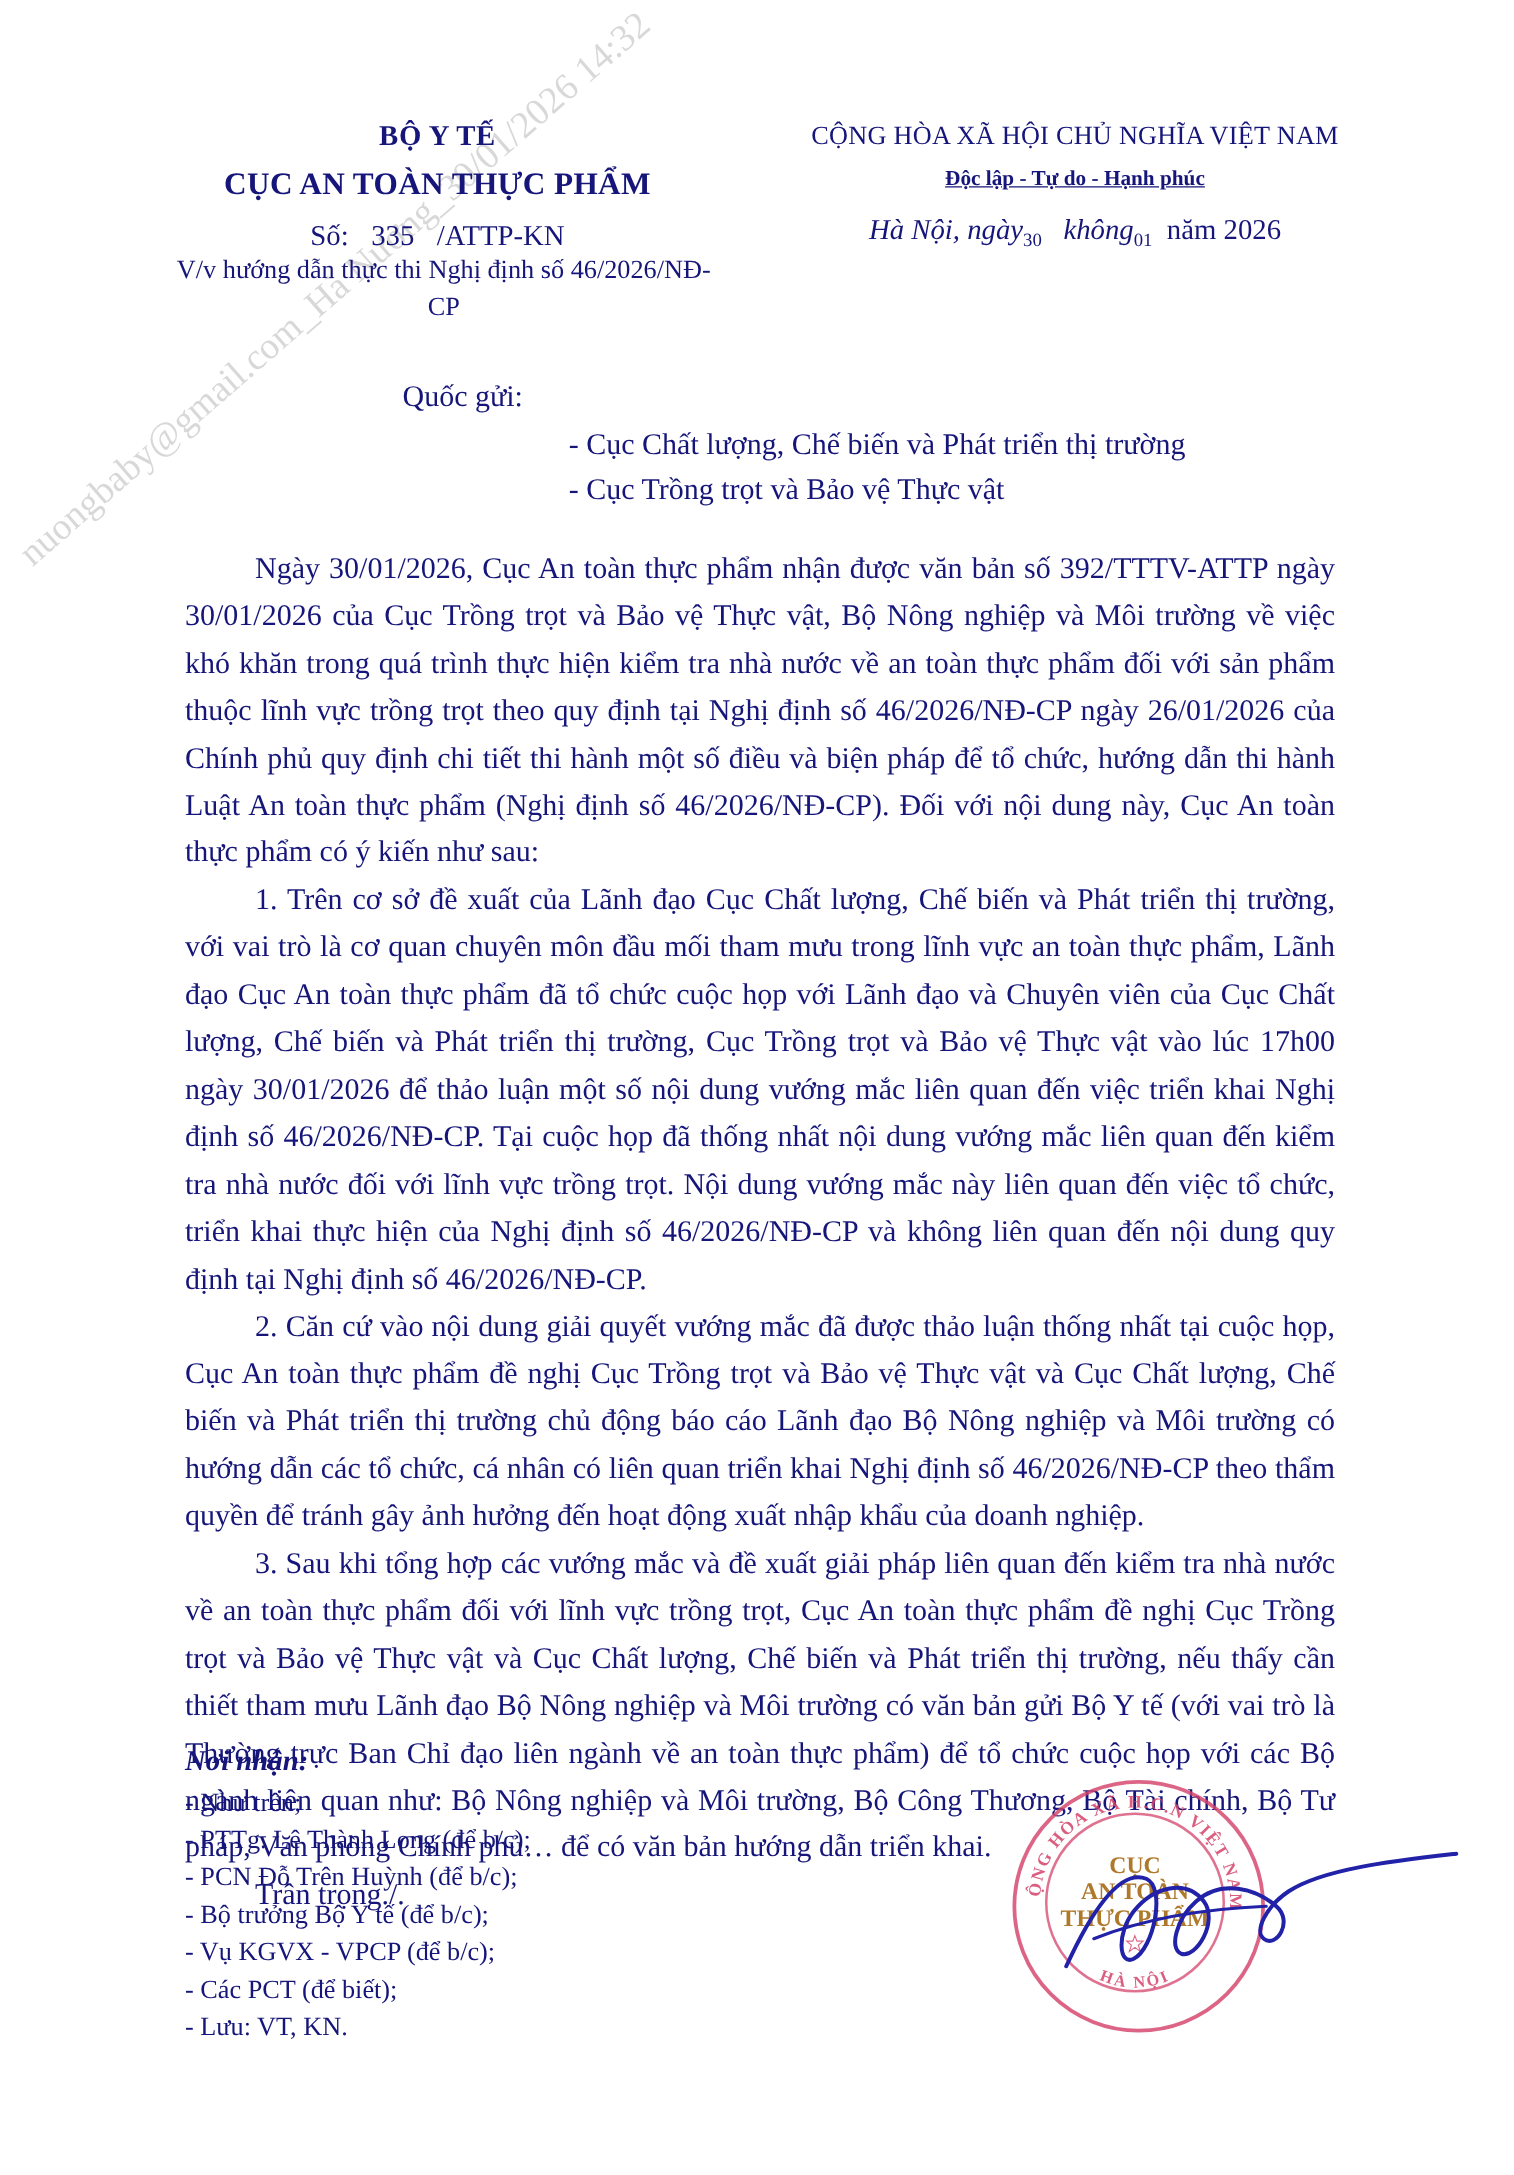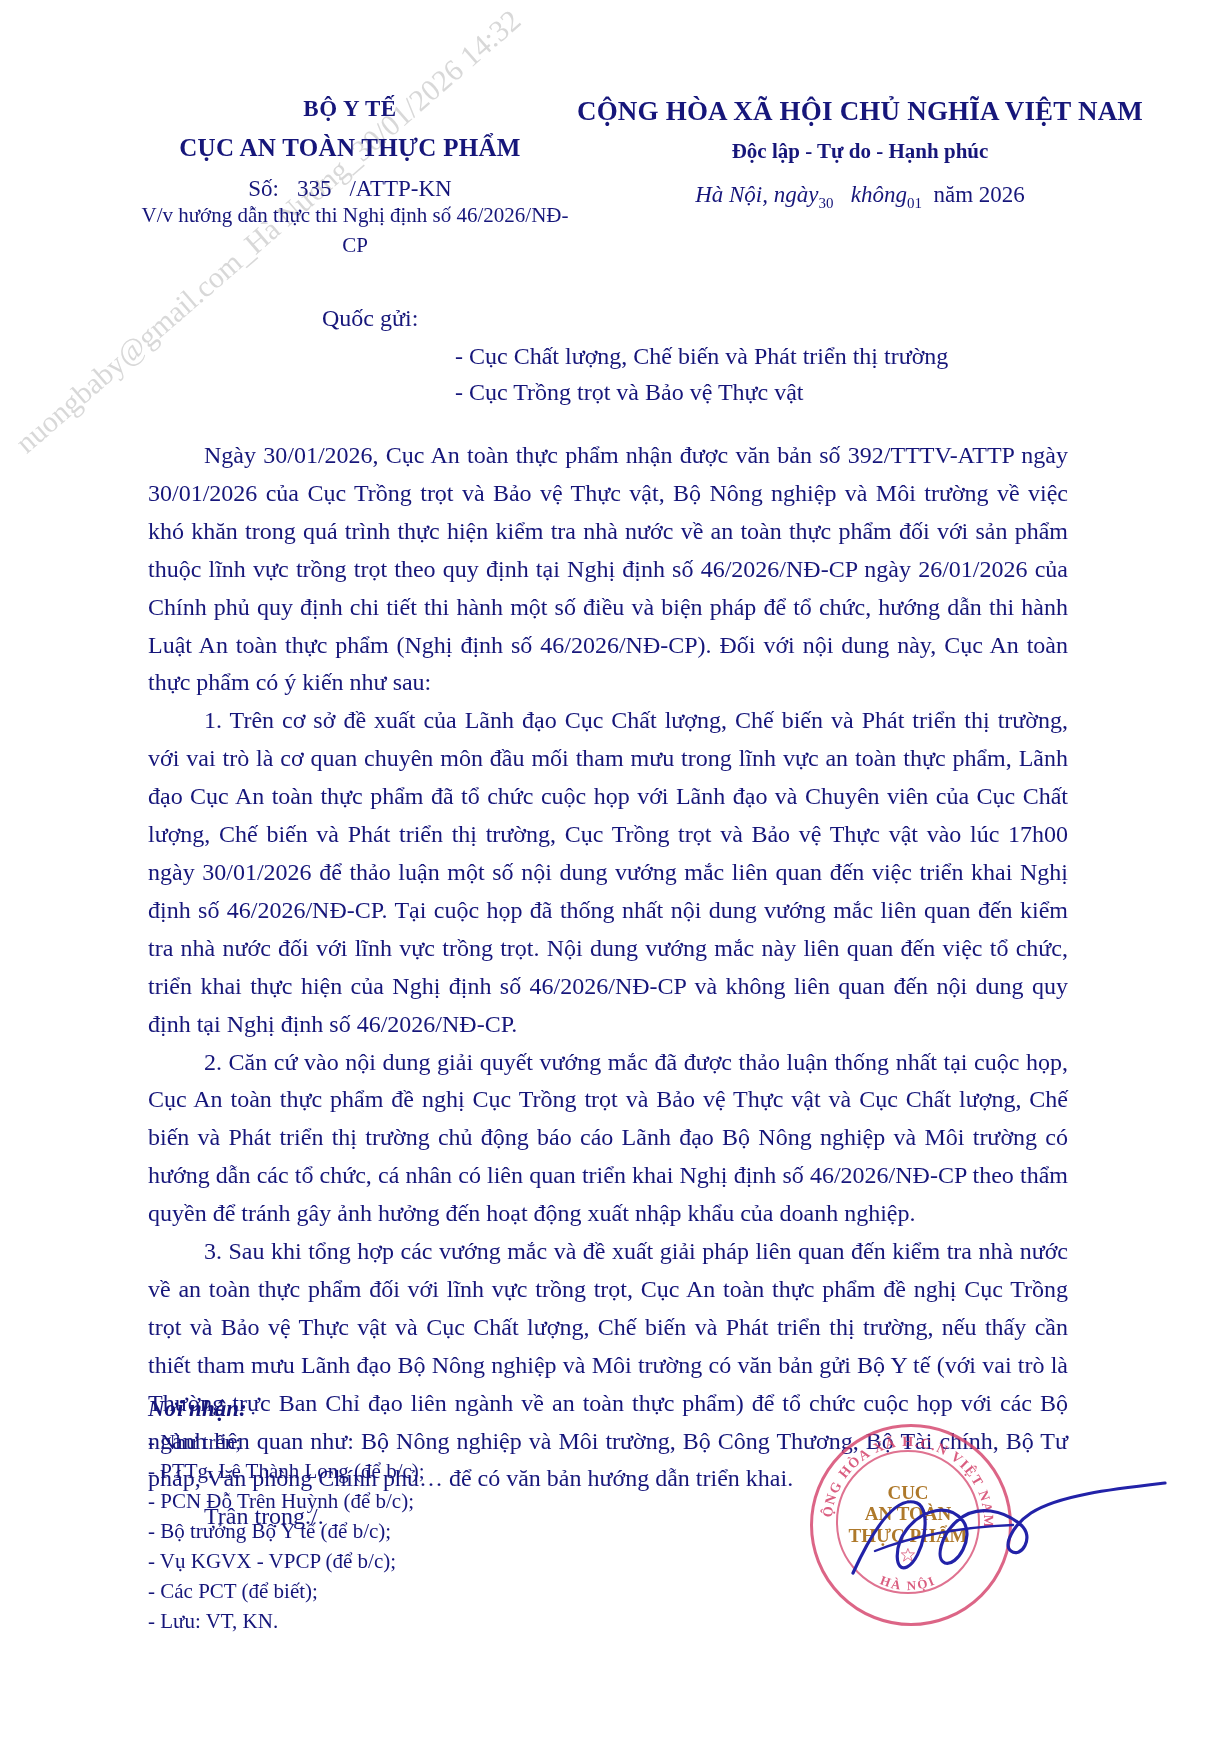--- a/index.html
+++ b/index.html
@@ -46,28 +46,29 @@
     font-weight: bold;
     letter-spacing: 0.5px;
   }
   .dept {
     font-size: 25px;
     font-weight: bold;
     margin-top: 12px;
     letter-spacing: 0.3px;
   }
   .country {
-    font-size: 27px;
-    font-weight: bold;
+    font-size: 21px;
+    font-weight: normal;
     letter-spacing: 0.2px;
   }
   .motto {
-    font-size: 21px;
+    font-size: 17px;
     font-weight: bold;
     margin-top: 12px;
+    text-decoration: underline;
   }
   .numline {
     font-size: 23px;
     margin-top: 14px;
     text-align: center;
   }
   .numline .numval { padding: 0 18px; }
   .subject {
     position: absolute;
     left: 140px;

